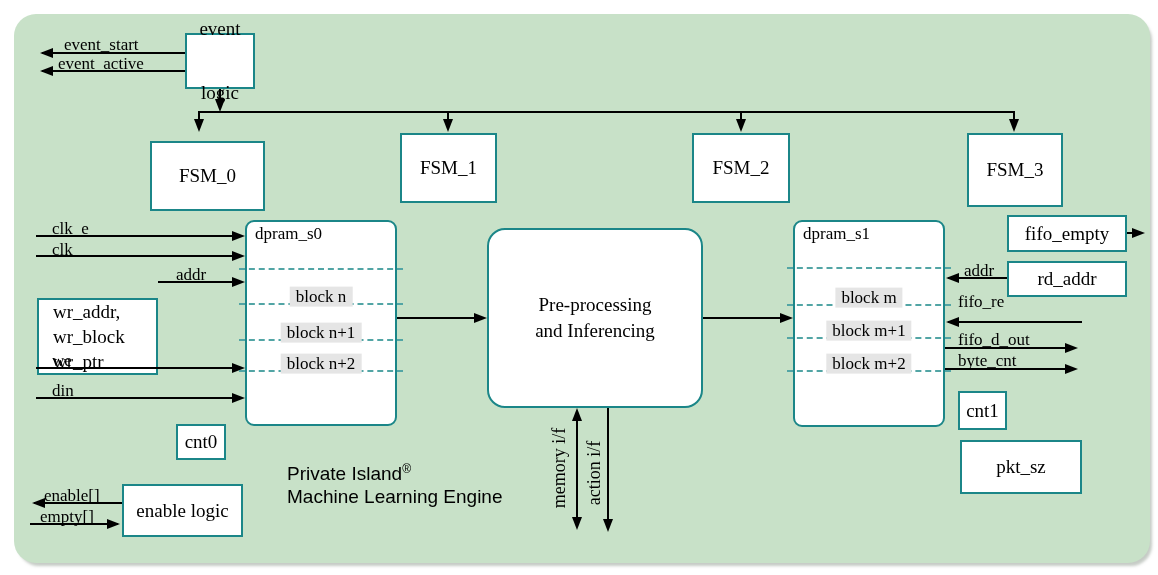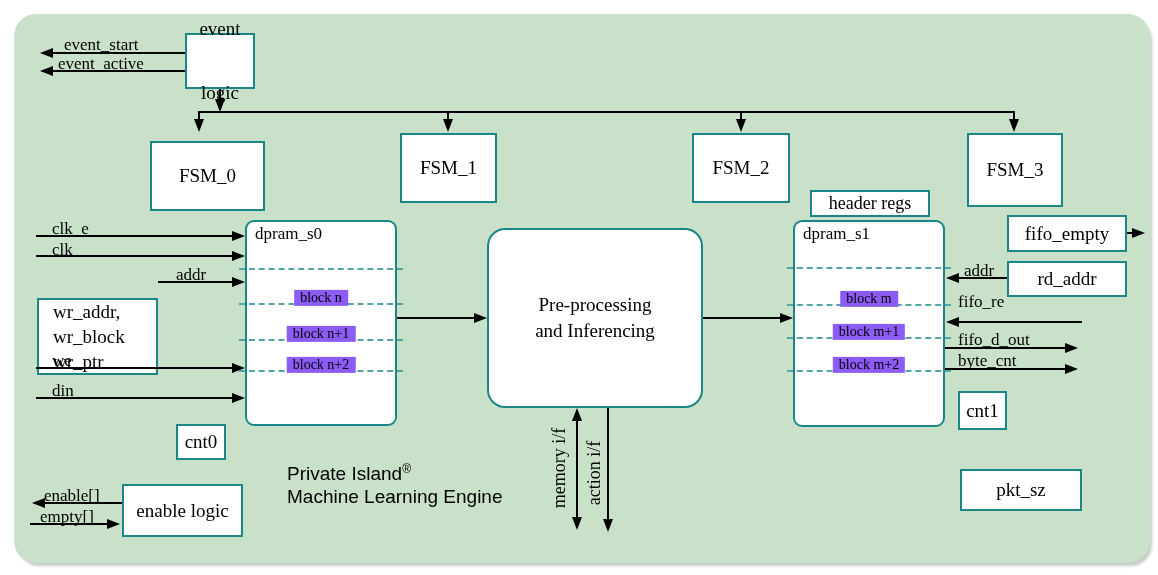--- a/index.html
+++ b/index.html
@@ -18,21 +18,21 @@
     font-size:19px; line-height:1.25; text-align:center; box-sizing:border-box;
   }
   .rbox{
     position:absolute; background:#ffffff; border:2.5px solid #1b8688;
     border-radius:9px; box-sizing:border-box;
   }
   .dtitle{position:absolute; left:8px; top:2px; font-size:17px; white-space:nowrap;}
   .dash{position:absolute; left:-8px; right:-8px; height:0; border-top:2px dashed #52a5a5;}
   .blabel{
     position:absolute; left:50%; transform:translate(-50%,-82%);
-    background:#8b5cf6; padding:0 6px; font-size:14px; white-space:nowrap;
+    background:#e5e5e5; padding:0 6px; font-size:17px; white-space:nowrap;
   }
   .sig{position:absolute; font-size:17px; white-space:nowrap;}
   .hl{position:absolute; height:0; border-top:2px solid #000;}
   .vl{position:absolute; width:0; border-left:2px solid #000;}
   .ah{position:absolute; width:0; height:0; border-style:solid; border-color:transparent;}
   .ah.r{border-width:5px 0 5px 13px; border-left-color:#000;}
   .ah.l{border-width:5px 13px 5px 0; border-right-color:#000;}
   .ah.d{border-width:13px 5px 0 5px; border-top-color:#000;}
   .ah.u{border-width:0 5px 13px 5px; border-bottom-color:#000;}
   .vlabel{
@@ -86,23 +86,20 @@
   <div class="box" style="left:400px; top:133px; width:97px; height:70px;">
     <span>FSM_1</span>
   </div>
   <div class="box" style="left:692px; top:133px; width:98px; height:70px;">
     <span>FSM_2</span>
   </div>
   <div class="box" style="left:967px; top:133px; width:96px; height:74px;">
     <span>FSM_3</span>
   </div>
 
-  <div class="box" style="left:810px; top:190px; width:120px; height:27px; font-size:18px;">
-    <span>header regs</span>
-  </div>
 
   <span class="sig" style="left:52px; top:219px;">clk_e</span>
   <div class="hl" style="left:36px; top:235px; width:198px;"></div>
   <div class="ah r" style="left:232px; top:231px;"></div>
 
   <span class="sig" style="left:52px; top:240px;">clk</span>
   <div class="hl" style="left:36px; top:255px; width:198px;"></div>
   <div class="ah r" style="left:232px; top:251px;"></div>
 
   <div class="box wrtext" style="left:37px; top:266px; width:121px; height:77px;">
@@ -186,21 +183,21 @@
   <div class="hl" style="left:945px; top:347px; width:122px;"></div>
   <div class="ah r" style="left:1065px; top:343px;"></div>
 
   <span class="sig" style="left:958px; top:351px;">byte_cnt</span>
   <div class="hl" style="left:945px; top:368px; width:122px;"></div>
   <div class="ah r" style="left:1065px; top:364px;"></div>
 
   <div class="box" style="left:958px; top:391px; width:49px; height:39px;">
     <span>cnt1</span>
   </div>
-  <div class="box" style="left:960px; top:440px; width:122px; height:42px;margin-top:29px;">
+  <div class="box" style="left:960px; top:440px; width:122px; height:54px;">
     <span>pkt_sz</span>
   </div>
 
   <div class="box" style="left:176px; top:424px; width:50px; height:36px;">
     <span>cnt0</span>
   </div>
 
   <span class="sig" style="left:44px; top:486px;">enable[]</span>
   <div class="hl" style="left:34px; top:502px; width:88px;"></div>
   <div class="ah l" style="left:32px; top:498px;"></div>

